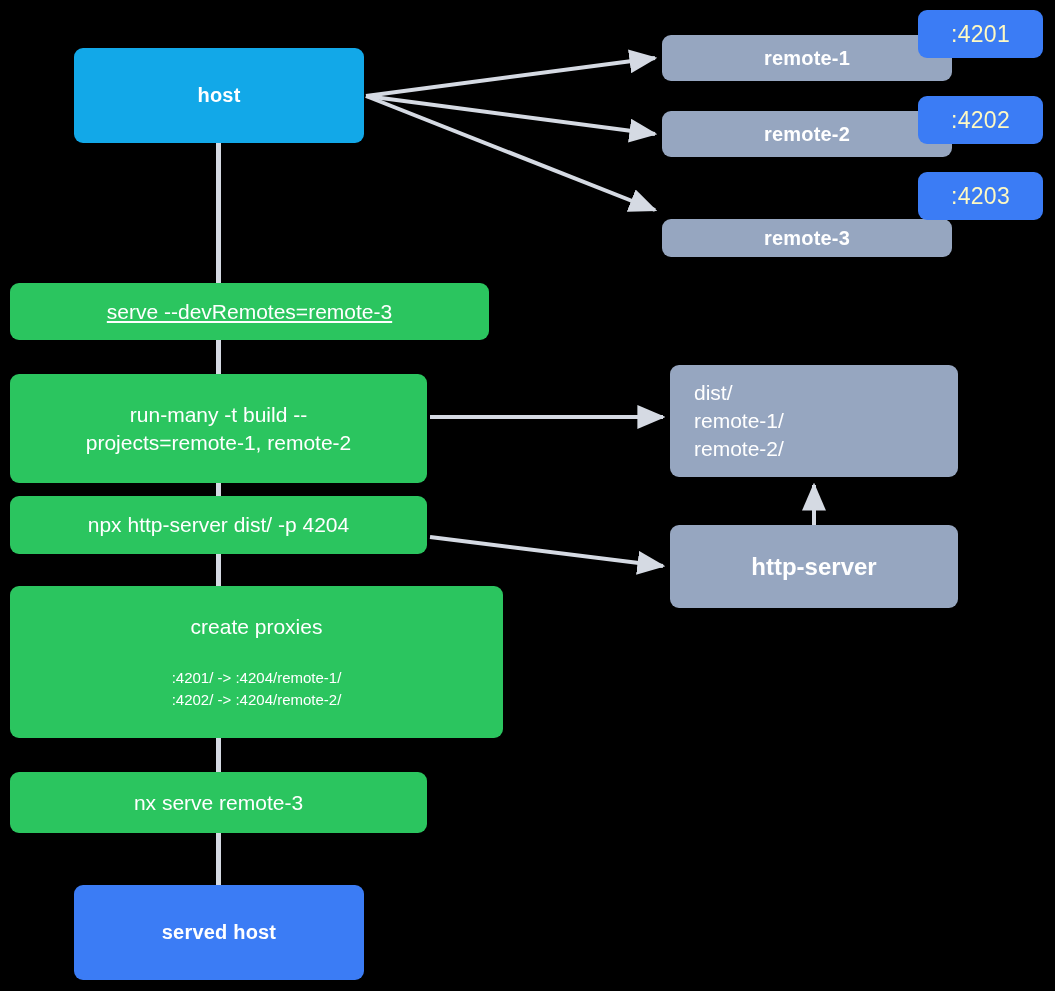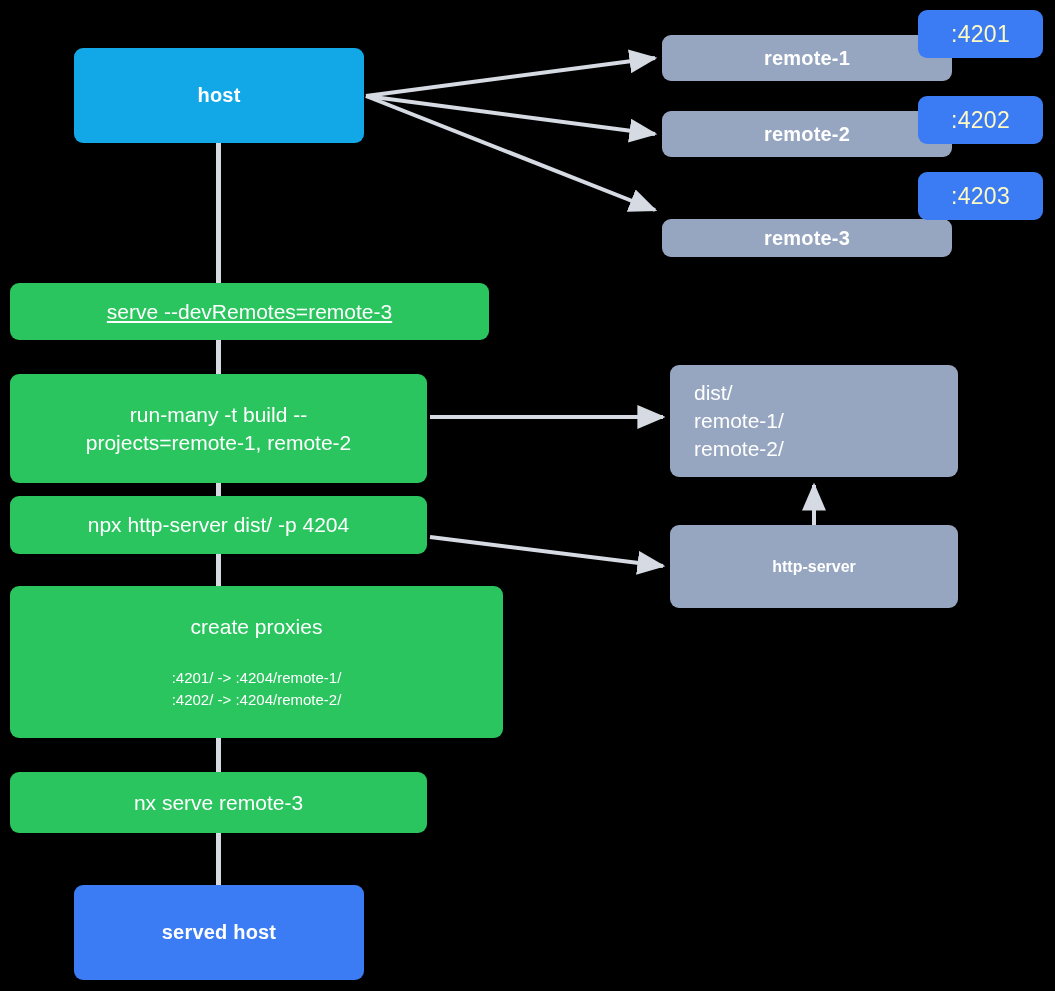--- a/index.html
+++ b/index.html
@@ -150,15 +150,15 @@
   </div>
 
   <div class="node cmd-node" style="left:10px; top:772px; width:417px; height:61px;">nx serve remote-3</div>
 
   <div class="node served-node" style="left:74px; top:885px; width:290px; height:95px;">served host</div>
 
   <div class="node asset-node left-align" style="left:670px; top:365px; width:288px; height:112px;">dist/
       remote-1/
       remote-2/</div>
 
-  <div class="node asset-node" style="left:670px; top:525px; width:288px; height:83px; font-weight:bold; font-size:16px;">http-server</div>
+  <div class="node asset-node" style="left:670px; top:525px; width:288px; height:83px; font-weight:bold; font-size:24px;">http-server</div>
 
 </div>
 
 </body></html>

